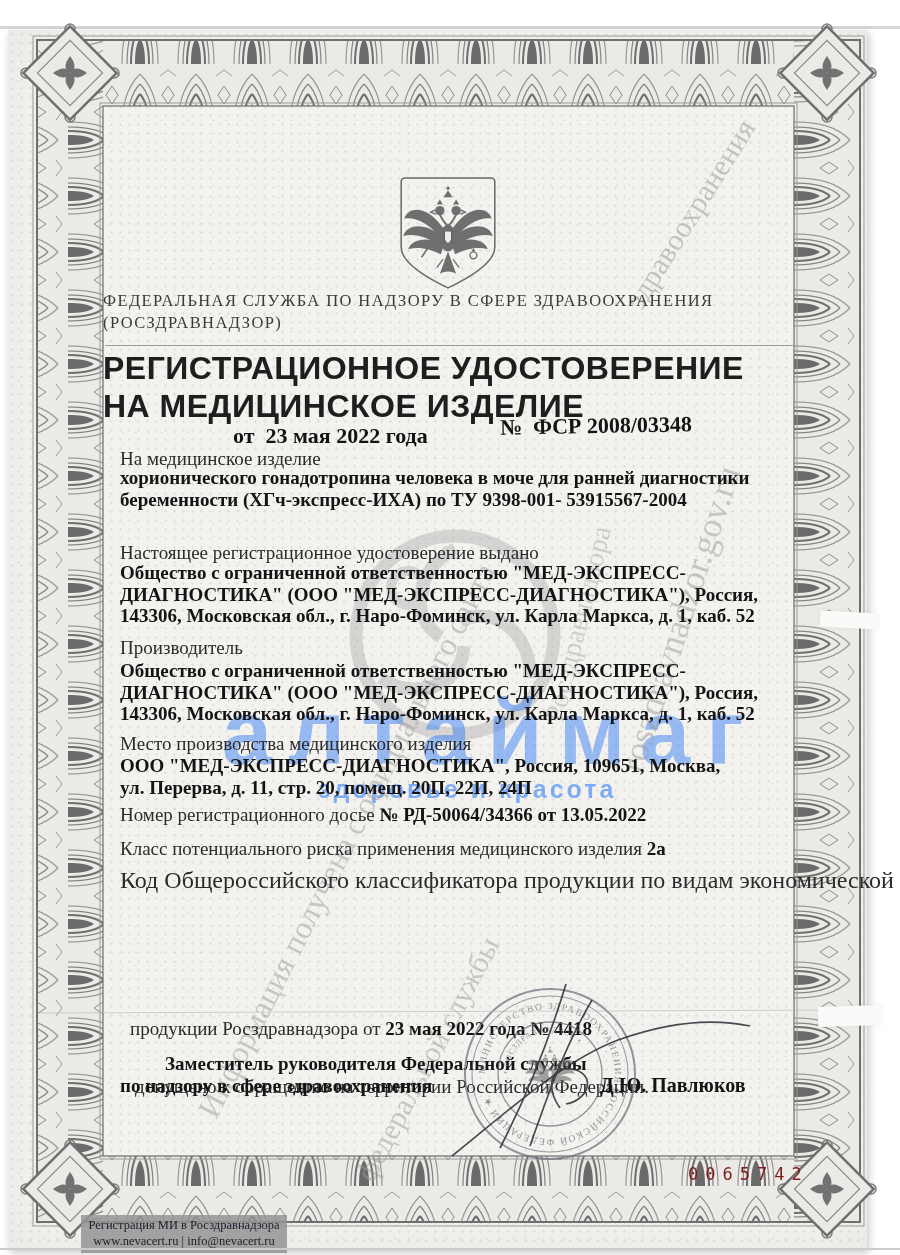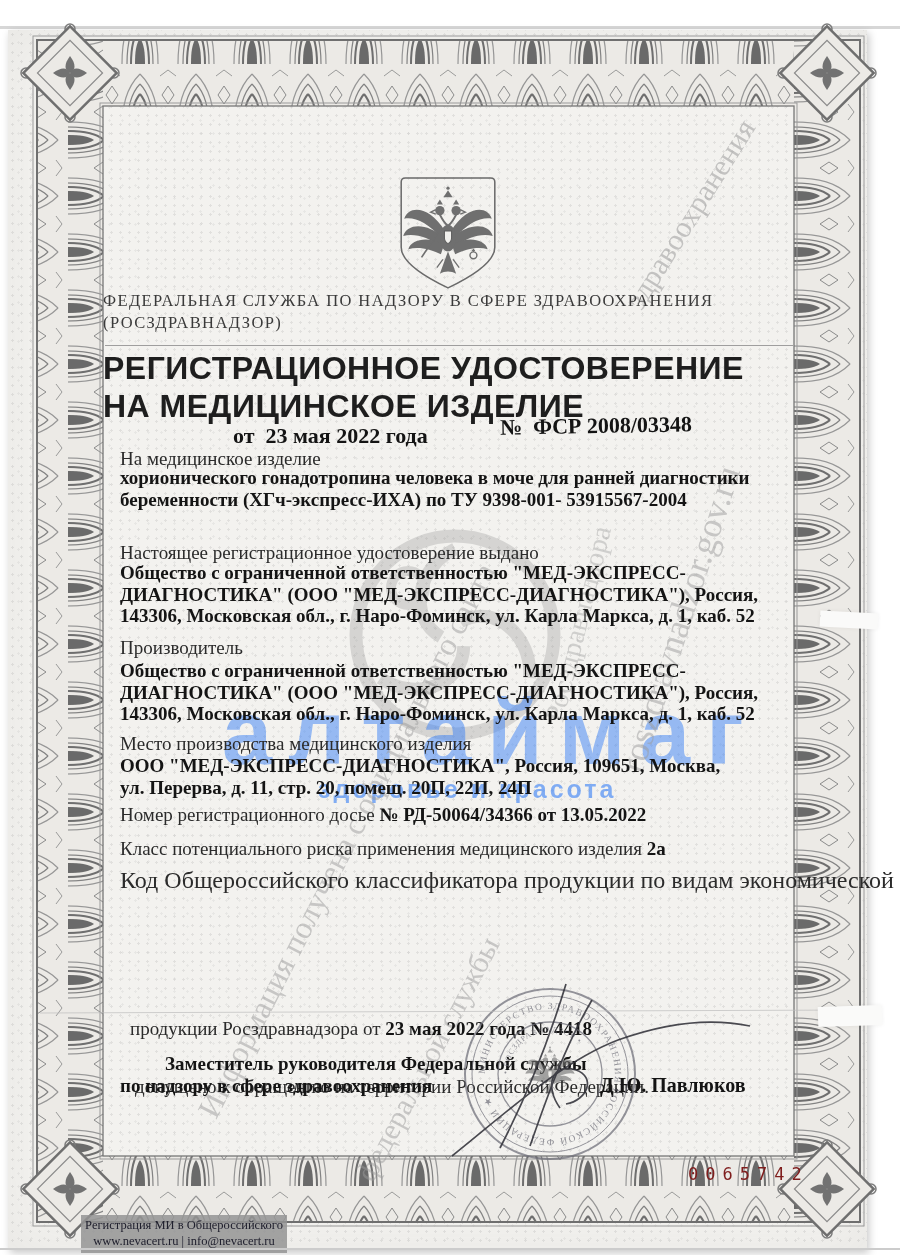--- a/index.html
+++ b/index.html
@@ -256,15 +256,15 @@
     <path d="M560,1108 C544,1086 552,1062 576,1070 C596,1077 588,1100 566,1104"></path>
   </g>
 </svg>
 
 <div class="abs serial">0065742</div>
 
 <div class="abs notch" style="left:820px;top:612px;width:58px;height:16px;transform:rotate(3deg);"></div>
 <div class="abs notch" style="left:818px;top:1006px;width:64px;height:20px;transform:rotate(-2deg);"></div>
 
 <div class="abs footer-box">
-  <div>Регистрация МИ в Общероссийского</div>
+  <div>Регистрация МИ в Росздравнадзора</div>
   <div>www.nevacert.ru | info@nevacert.ru</div>
 </div>
 
 </body></html>

